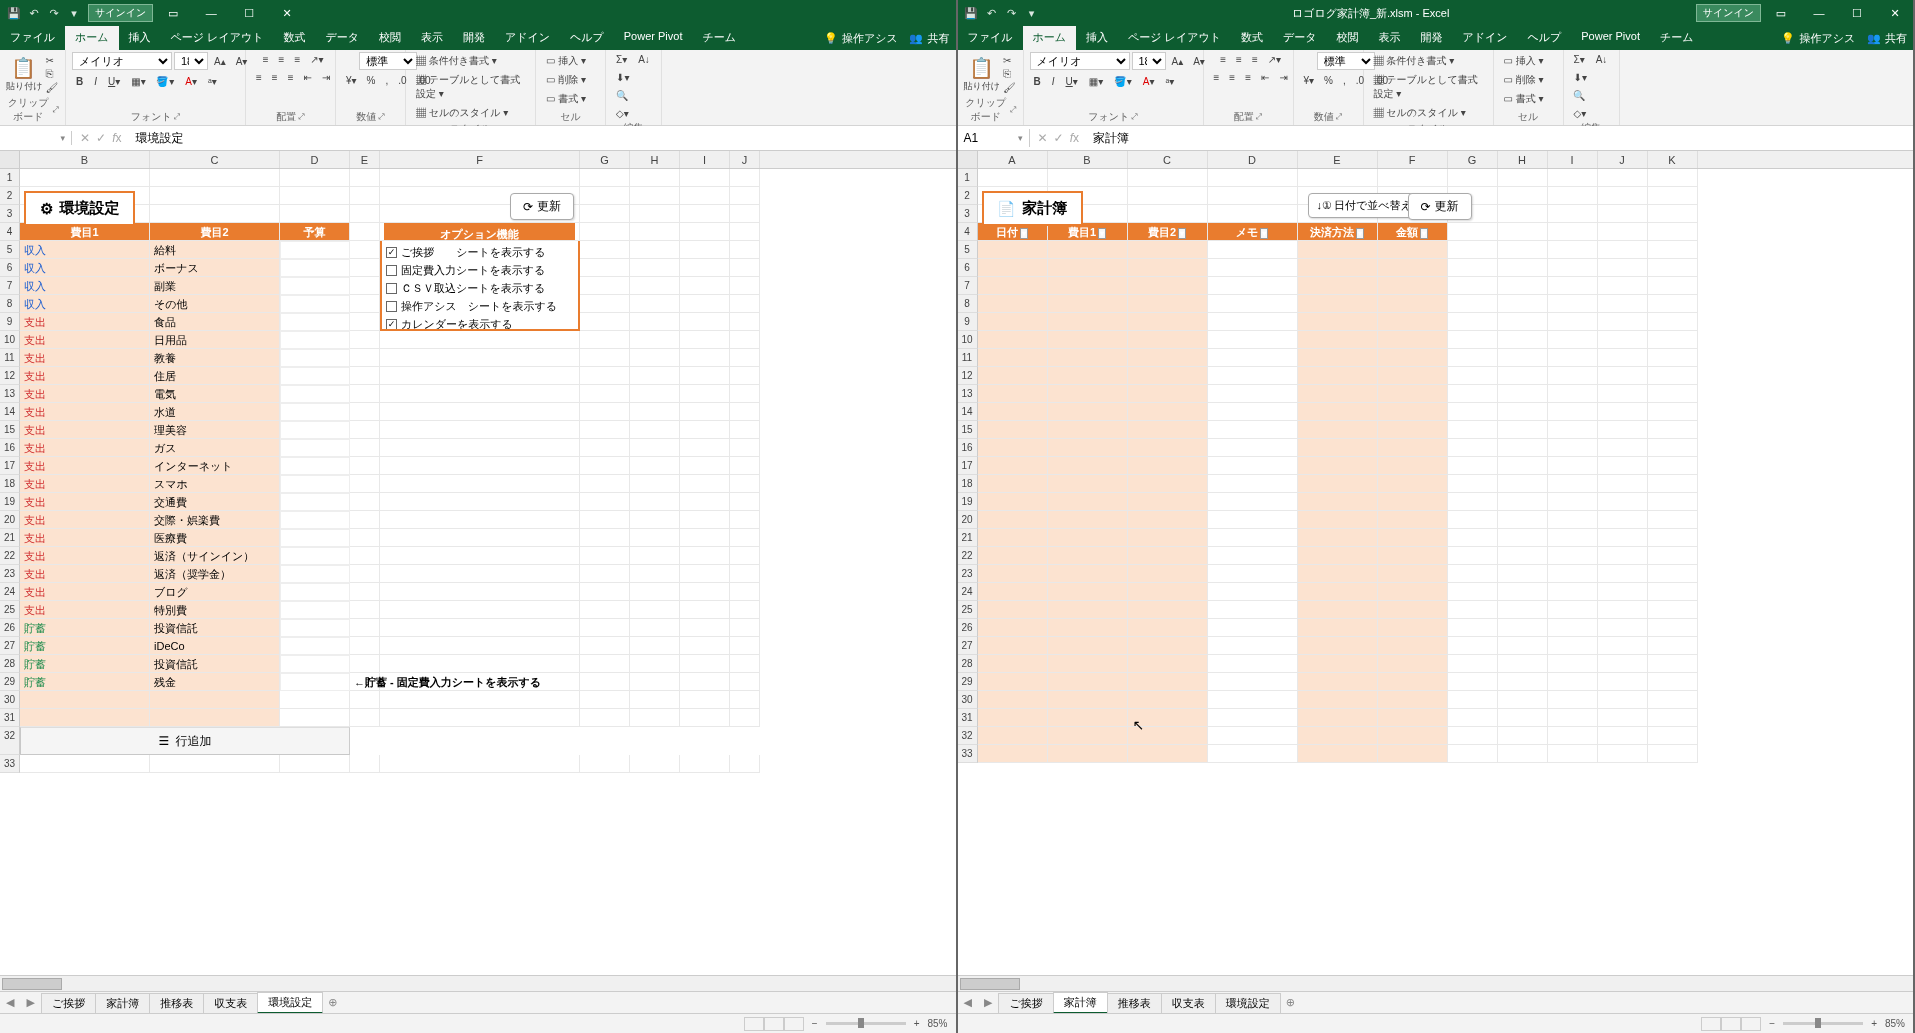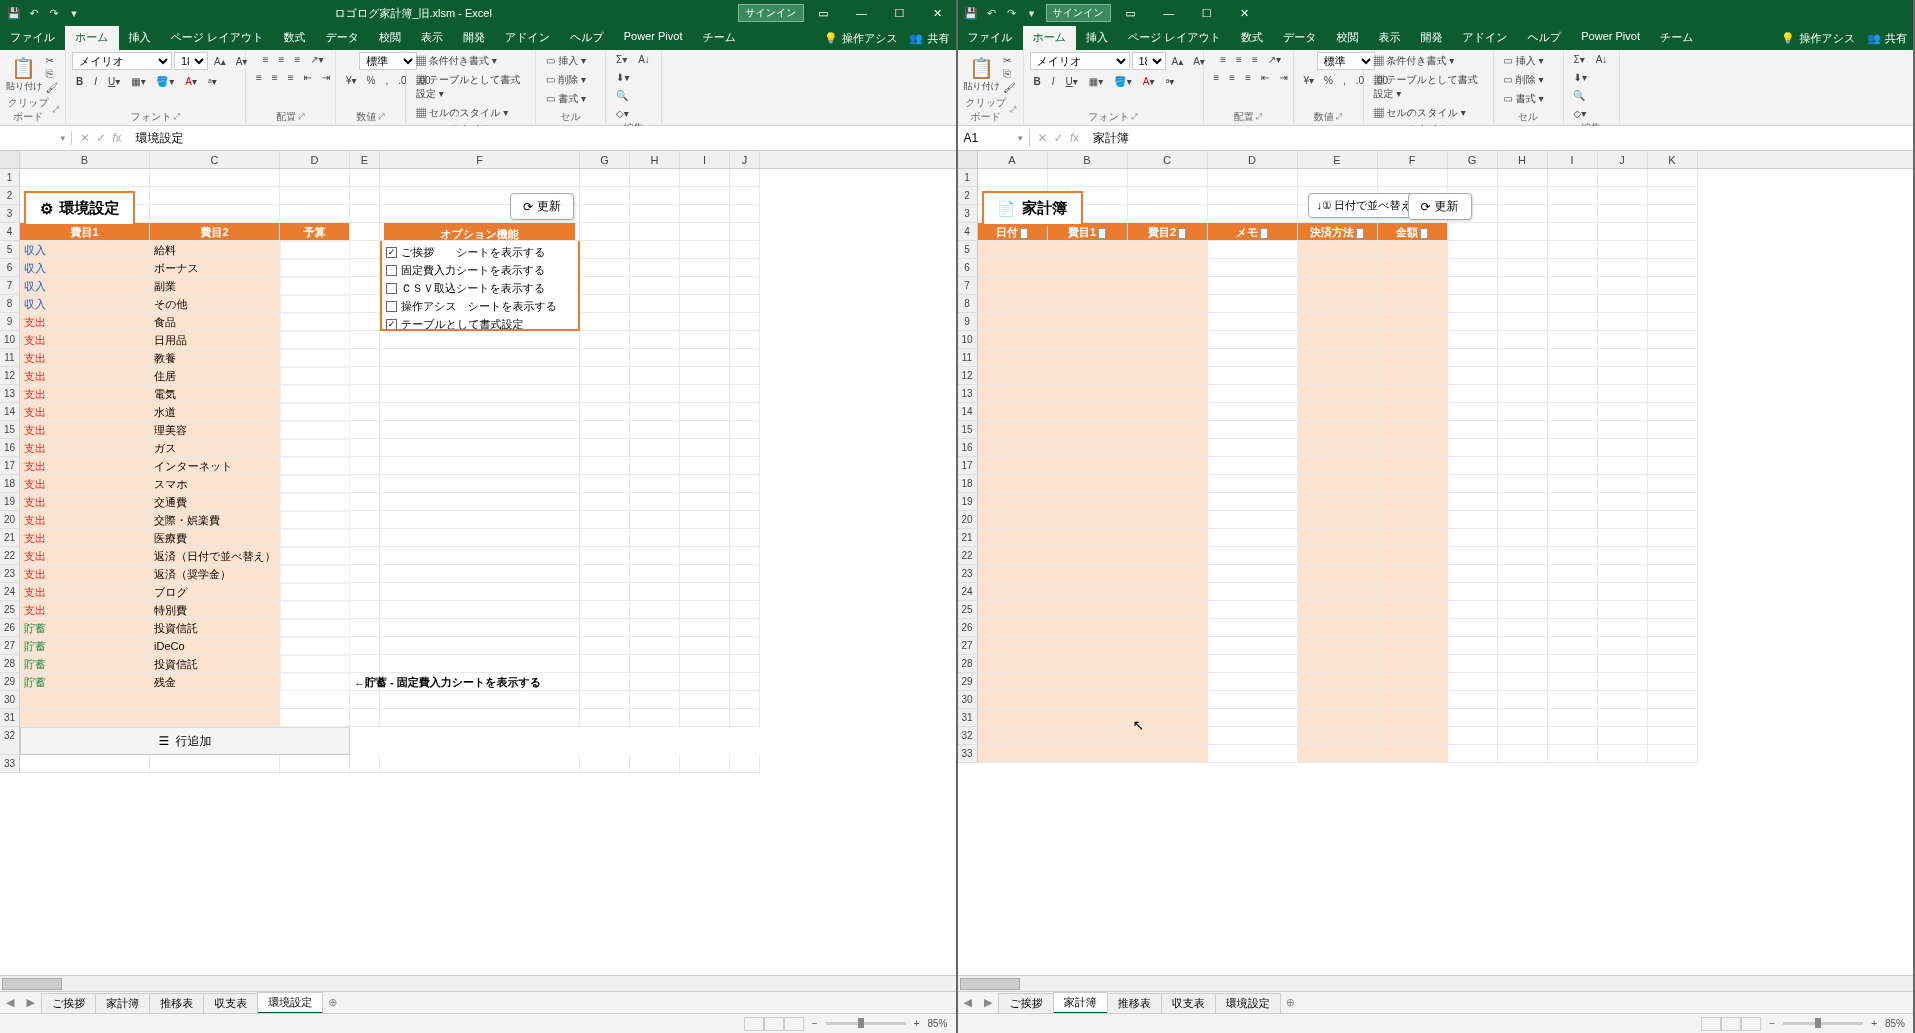--- a/index.html
+++ b/index.html
@@ -68,21 +68,20 @@
 <body>
 
 <div class="pane" id="left-pane">
   <div class="titlebar">
     <div class="qat">
       <span>💾</span>
       <span>↶</span>
       <span>↷</span>
       <span>▾</span>
     </div>
-    <div class="title">ロゴログ家計簿_旧.xlsm - Excel</div>
     <div class="right">
       <span class="signin">サインイン</span>
       <span class="winbtn">▭</span>
       <span class="winbtn">—</span>
       <span class="winbtn">☐</span>
       <span class="winbtn">✕</span>
     </div>
   </div>
   <div class="ribbontabs" id="lt-tabs">
       <span class="tab">ファイル</span>
@@ -345,21 +344,21 @@
         </div>
         <div class="gridrow">
           <div class="rh">9</div>
           <div class="cell expense peach" style="width: 130px;">支出</div>
           <div class="cell peach" style="width: 130px;">食品</div>
           <div class="cell " style="width: 70px;;background:#fff;border:1px solid #eee;"></div>
           <div class="cell " style="width: 30px;"></div>
           <div class="cell " style="width: 200px;;padding:0;border:2px solid #e97c2e;border-top:none;">
             <div class="opt-row">
               <span class="chk">✓</span>
-              <span>テーブルとして書式設定</span>
+              <span>カレンダーを表示する</span>
             </div>
           </div>
           <div class="cell " style="width: 50px;"></div>
           <div class="cell " style="width: 50px;"></div>
           <div class="cell " style="width: 50px;"></div>
           <div class="cell " style="width: 30px;"></div>
         </div>
         <div class="gridrow">
           <div class="rh">10</div>
           <div class="cell expense peach" style="width: 130px;">支出</div>
@@ -500,21 +499,21 @@
           <div class="cell " style="width: 30px;"></div>
           <div class="cell " style="width: 200px;"></div>
           <div class="cell " style="width: 50px;"></div>
           <div class="cell " style="width: 50px;"></div>
           <div class="cell " style="width: 50px;"></div>
           <div class="cell " style="width: 30px;"></div>
         </div>
         <div class="gridrow">
           <div class="rh">22</div>
           <div class="cell expense peach" style="width: 130px;">支出</div>
-          <div class="cell peach" style="width: 130px;">返済（日付で並べ替え）</div>
+          <div class="cell peach" style="width: 130px;">返済（サインイン）</div>
           <div class="cell " style="width: 70px;;background:#fff;border:1px solid #eee;"></div>
           <div class="cell " style="width: 30px;"></div>
           <div class="cell " style="width: 200px;"></div>
           <div class="cell " style="width: 50px;"></div>
           <div class="cell " style="width: 50px;"></div>
           <div class="cell " style="width: 50px;"></div>
           <div class="cell " style="width: 30px;"></div>
         </div>
         <div class="gridrow">
           <div class="rh">23</div>
@@ -676,20 +675,21 @@
 </div>
 
 <div class="pane" id="right-pane">
   <div class="titlebar">
     <div class="qat">
       <span>💾</span>
       <span>↶</span>
       <span>↷</span>
       <span>▾</span>
     </div>
+    <div class="title">ロゴログ家計簿_新.xlsm - Excel</div>
     <div class="right">
       <span class="signin">サインイン</span>
       <span class="winbtn">▭</span>
       <span class="winbtn">—</span>
       <span class="winbtn">☐</span>
       <span class="winbtn">✕</span>
     </div>
   </div>
   <div class="ribbontabs" id="rt-tabs">
       <span class="tab">ファイル</span>

